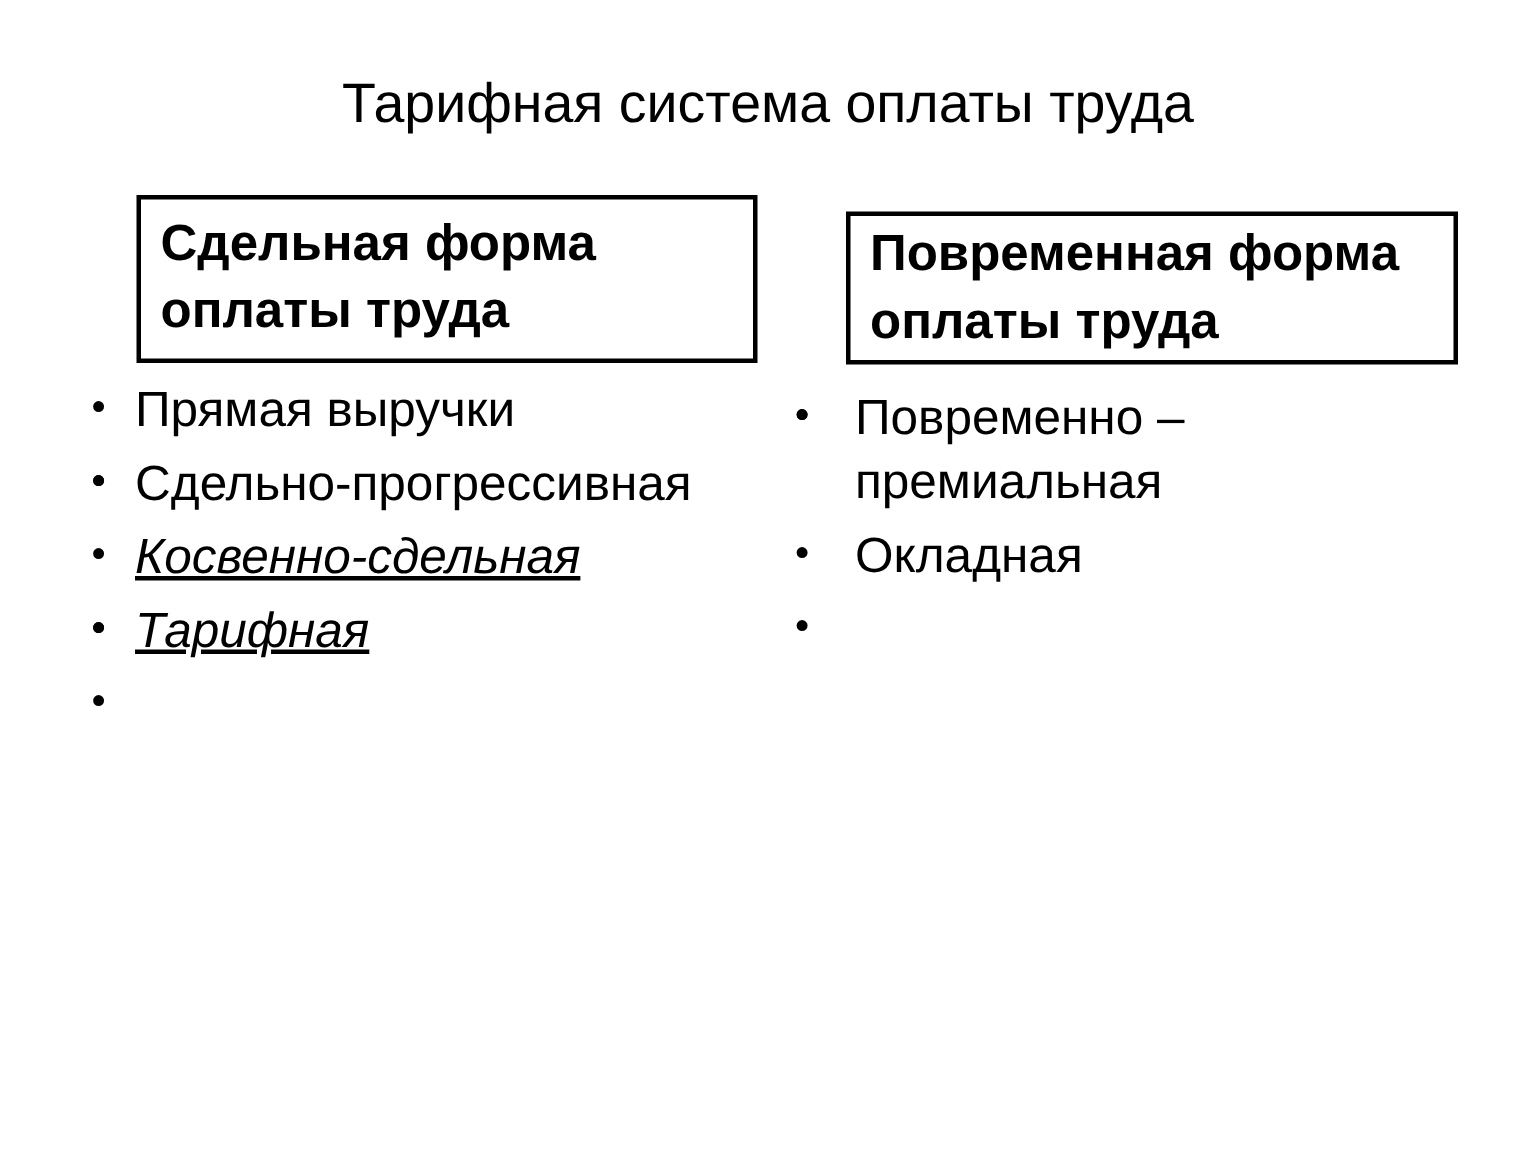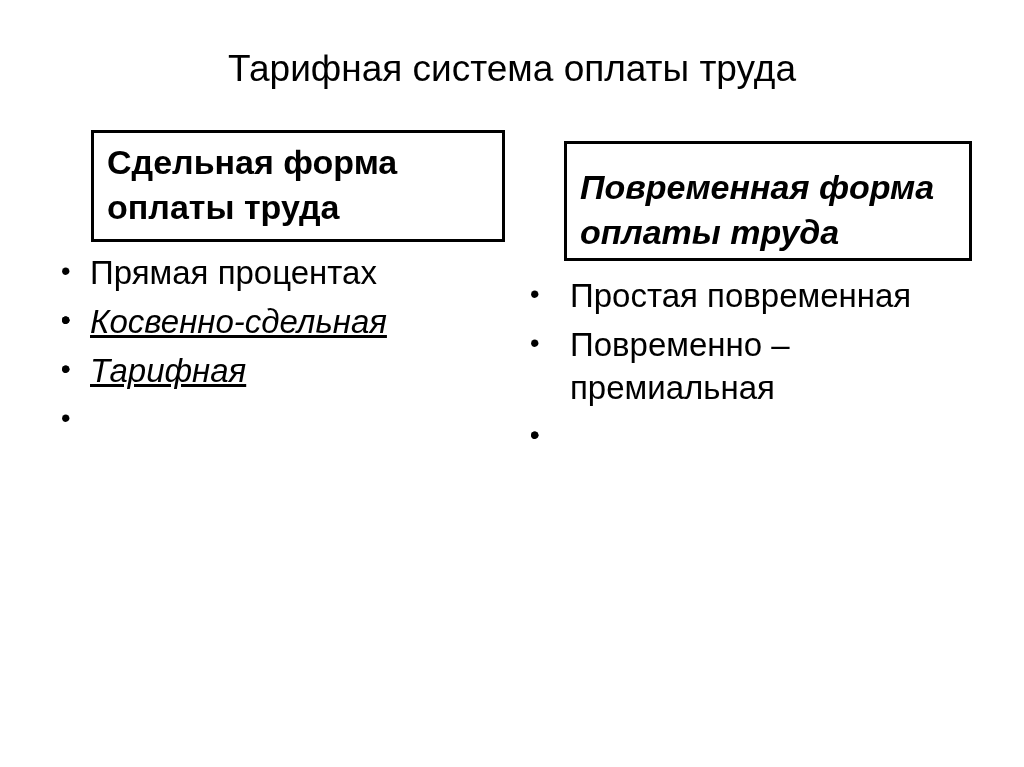--- a/index.html
+++ b/index.html
@@ -29,21 +29,21 @@
   .header-box {
     border: 3px solid #000;
     background: #fff;
     font-weight: bold;
     font-size: 34px;
     line-height: 45px;
     padding: 7px 12px 9px 13px;
     margin-left: 44px;
   }
   .col-left  .header-box { min-height: 110px; }
-  .col-right .header-box { min-height: 100px; padding-top: 21px; padding-bottom: 3px; font-style: italic; }
+  .col-right .header-box { min-height: 100px; padding-top: 3px; padding-bottom: 3px; }
   ul.bullet-list {
     list-style: none;
     font-size: 33px;
     line-height: 43px;
     margin-top: 9px;
   }
   .col-right ul.bullet-list { margin-top: 13px; }
   ul.bullet-list li {
     position: relative;
     margin-bottom: 6px;
@@ -61,32 +61,32 @@
 </style>
 </head>
 <body>
 
 <div class="slide">
   <h1 class="title">Тарифная система оплаты труда</h1>
 
   <section class="column col-left">
     <div class="header-box">Сдельная форма оплаты труда</div>
     <ul class="bullet-list">
-        <li><span class="bullet">•</span><span class="item-text">Прямая процентах</span></li>
+        <li><span class="bullet">•</span><span class="item-text">Прямая выручки</span></li>
         <li><span class="bullet">•</span></li>
-        <li><span class="bullet">•</span></li>
+        <li><span class="bullet">•</span><span class="item-text">Сдельно-прогрессивная</span></li>
         <li class="italic"><span class="bullet">•</span><span class="item-text">Косвенно-сдельная</span></li>
         <li class="italic"><span class="bullet">•</span></li>
         <li class="italic"><span class="bullet">•</span><span class="item-text">Тарифная</span></li>
         <li class="italic"><span class="bullet">•</span></li>
       </ul>
   </section>
 
   <section class="column col-right">
     <div class="header-box">Повременная форма оплаты труда</div>
     <ul class="bullet-list">
-        <li><span class="bullet">•</span><span class="item-text">Простая повременная</span></li>
+        <li><span class="bullet">•</span></li>
         <li><span class="bullet">•</span><span class="item-text">Повременно – премиальная</span></li>
-        <li><span class="bullet">•</span></li>
+        <li><span class="bullet">•</span><span class="item-text">Окладная</span></li>
         <li><span class="bullet">•</span></li>
       </ul>
   </section>
 </div>
 
 </body></html>

